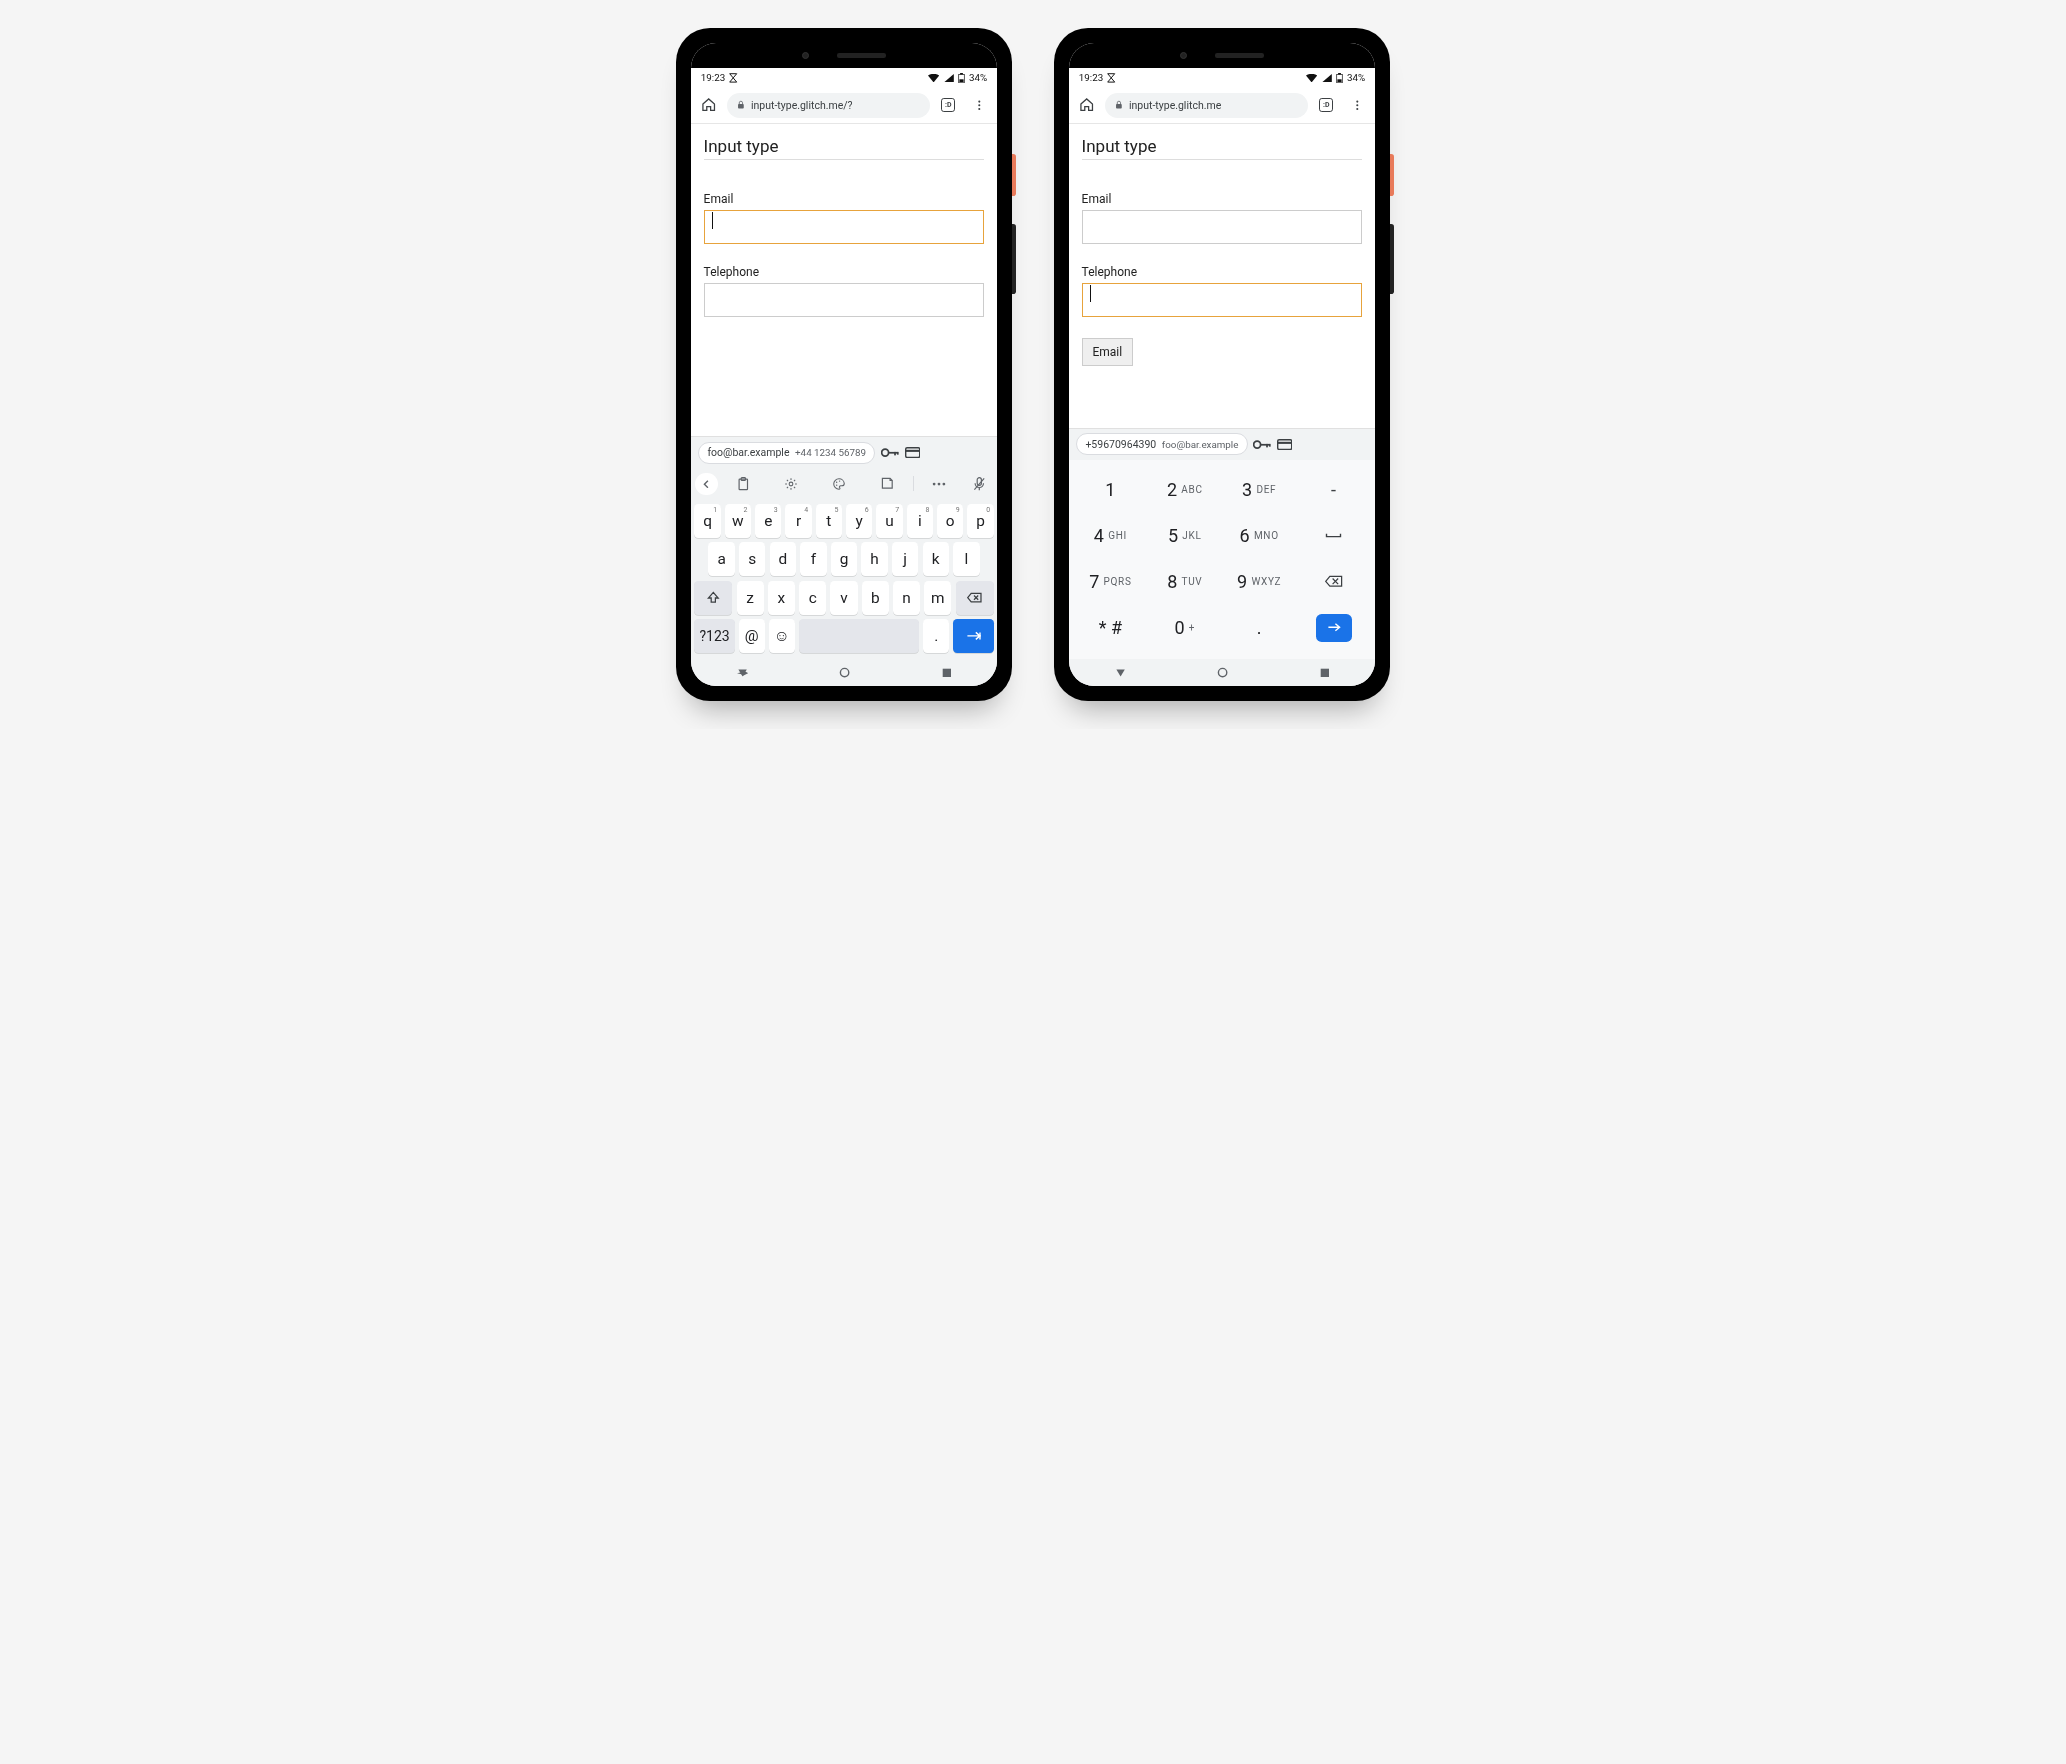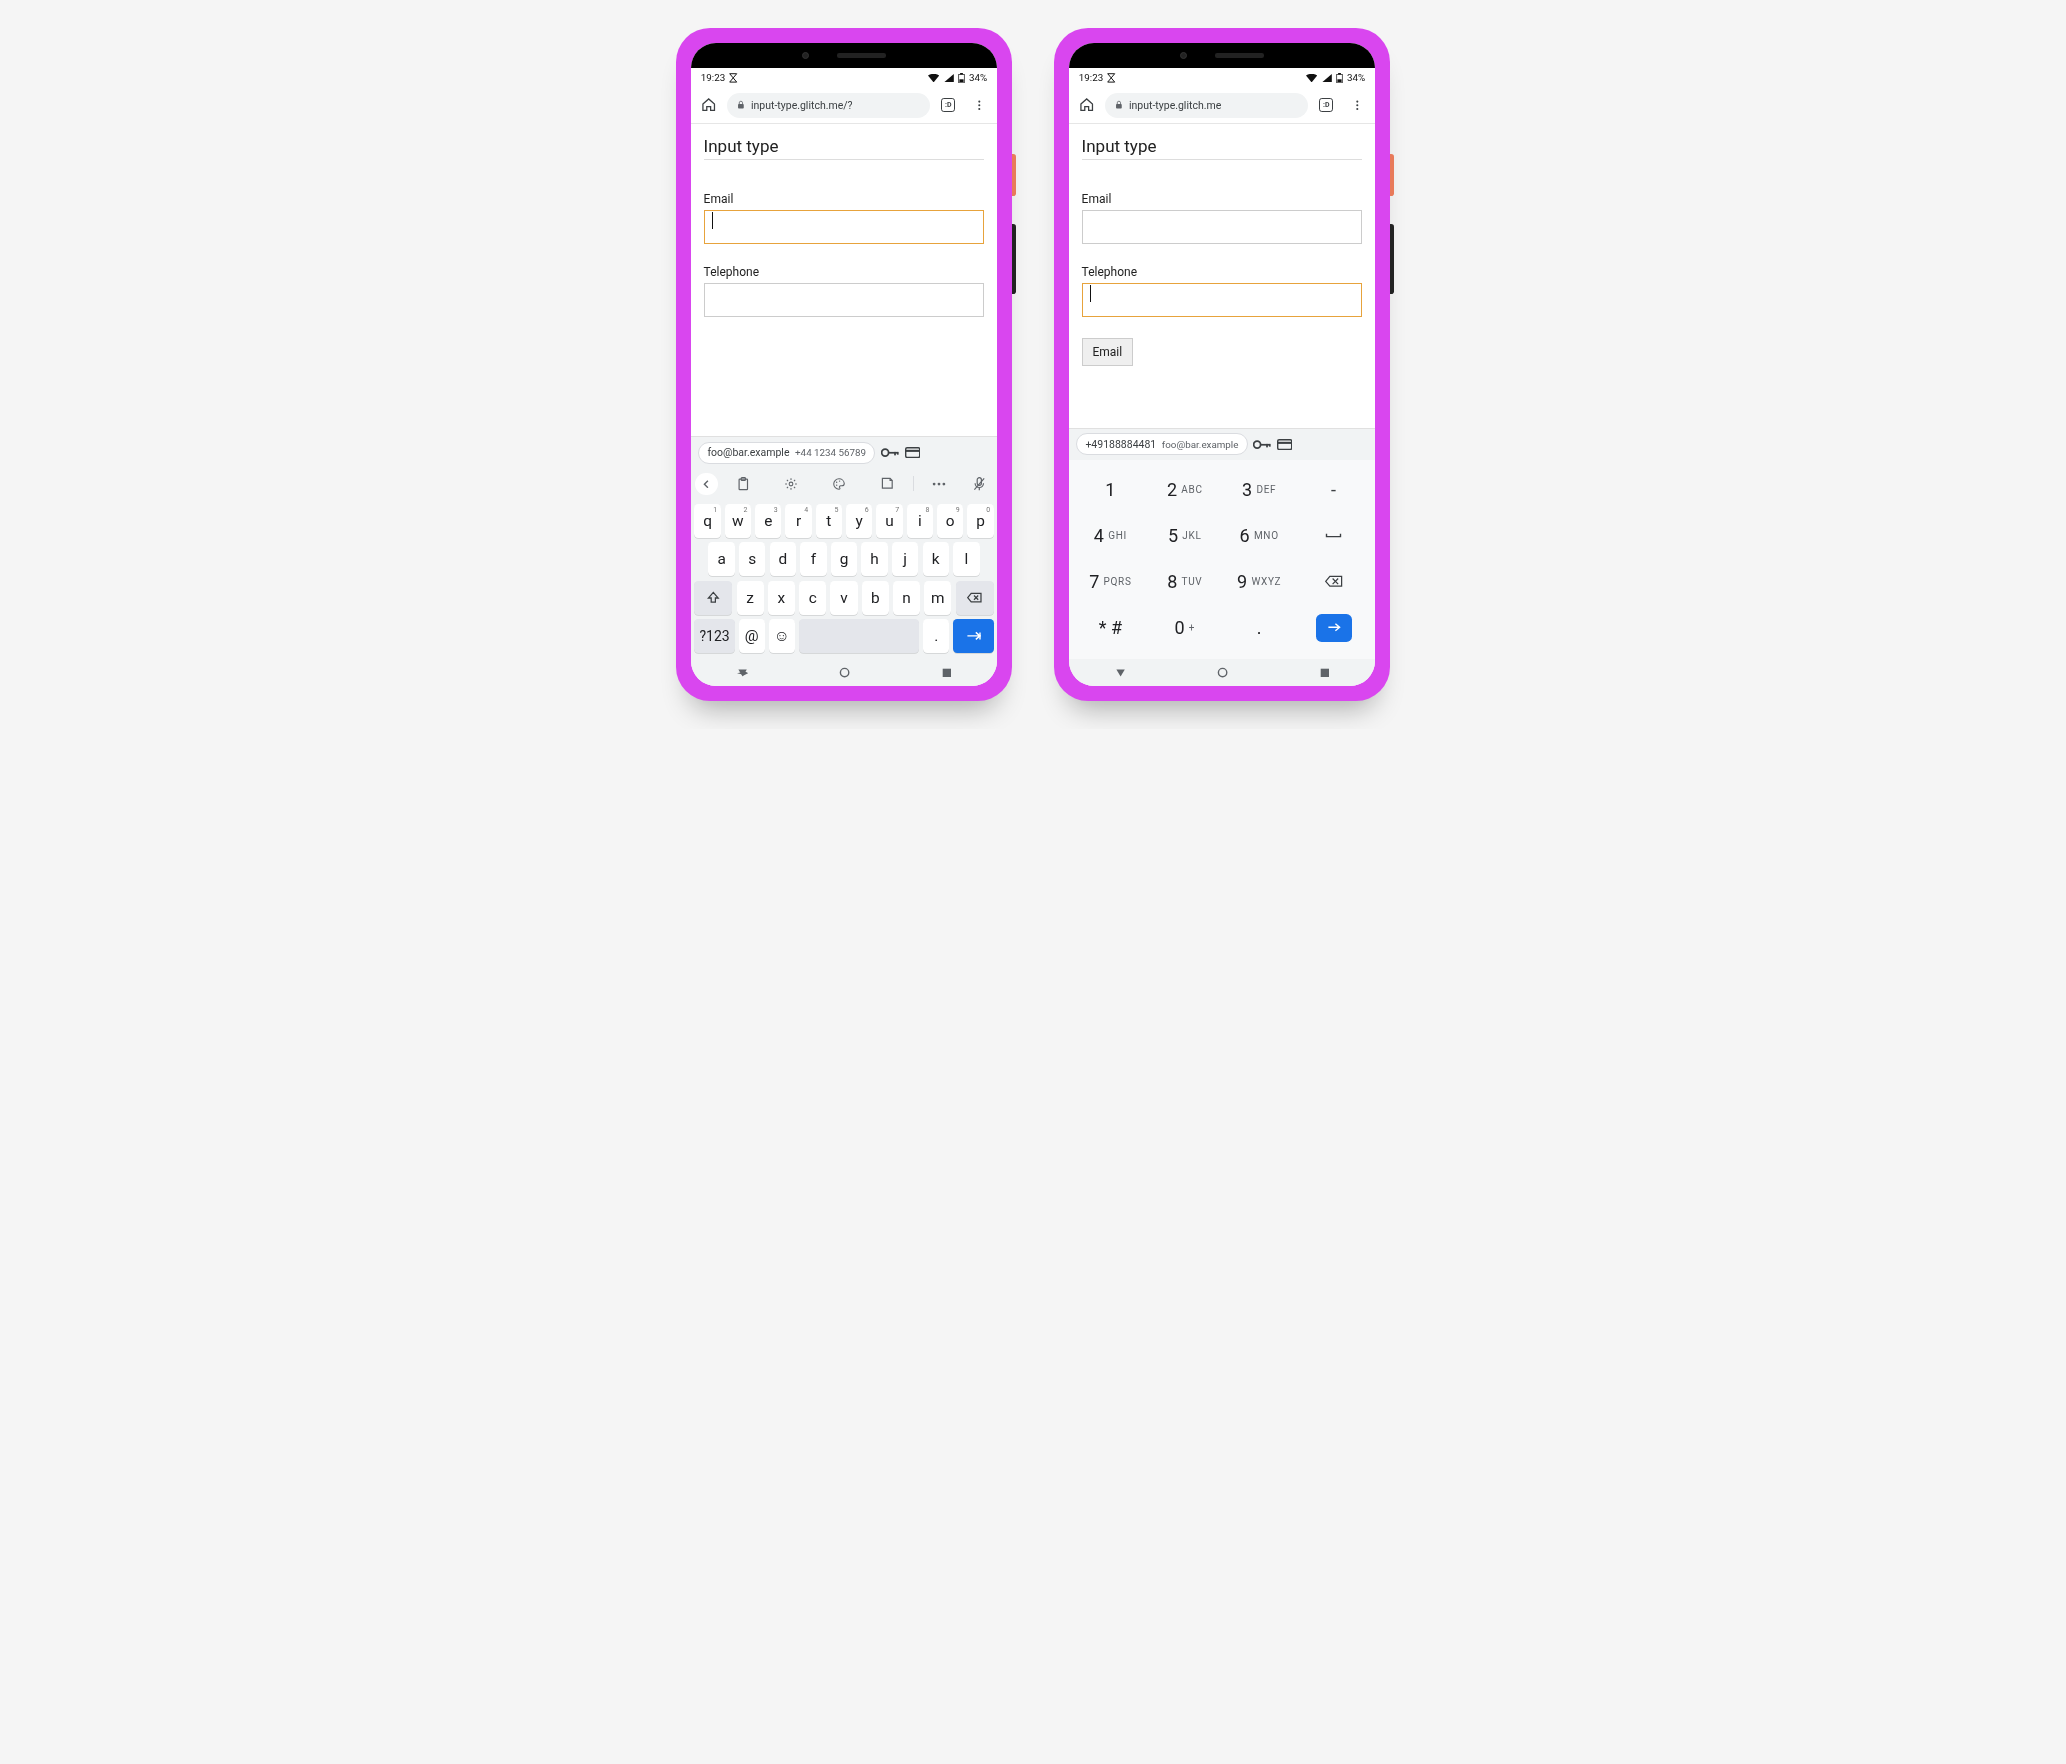--- a/index.html
+++ b/index.html
@@ -7,21 +7,21 @@
     font-family: Roboto, "Helvetica Neue", Arial, sans-serif;
     background: #f5f5f5;
     display: flex;
     justify-content: center;
     gap: 42px;
     padding: 28px 14px;
   }
   .phone {
     width: 336px;
     height: 673px;
-    background: #d946ef;
+    background: #000000;
     border-radius: 34px;
     padding: 15px;
     position: relative;
     box-shadow: 0 21px 28px -14px rgba(0,0,0,.3);
   }
   .phone::after {
     content: "";
     position: absolute;
     right: -4.2px;
     top: 126px;
@@ -528,21 +528,21 @@
       </div>
       <div class="field-block">
         <div class="field-label">Telephone</div>
         <div class="field-input focused"><span class="cursor"></span></div>
       </div>
       <div class="save-btn">Email</div>
     </div>
 
     <div class="suggestion-strip">
       <div class="sugg-pill">
-        <span>+49188884481</span>
+        <span>+59670964390</span>
         <span class="sugg-sub">foo@bar.example</span>
       </div>
       <span>
           <svg width="18" height="11.2" viewBox="0 0 26 16">
             <circle cx="6" cy="8" r="5" fill="none" stroke="#3c4043" stroke-width="2.5"></circle>
             <rect x="10" y="7" width="14" height="2.5" fill="#3c4043"></rect>
             <rect x="19" y="7" width="2.5" height="5" fill="#3c4043"></rect>
             <rect x="23" y="7" width="2.5" height="4" fill="#3c4043"></rect>
           </svg>
         </span>

